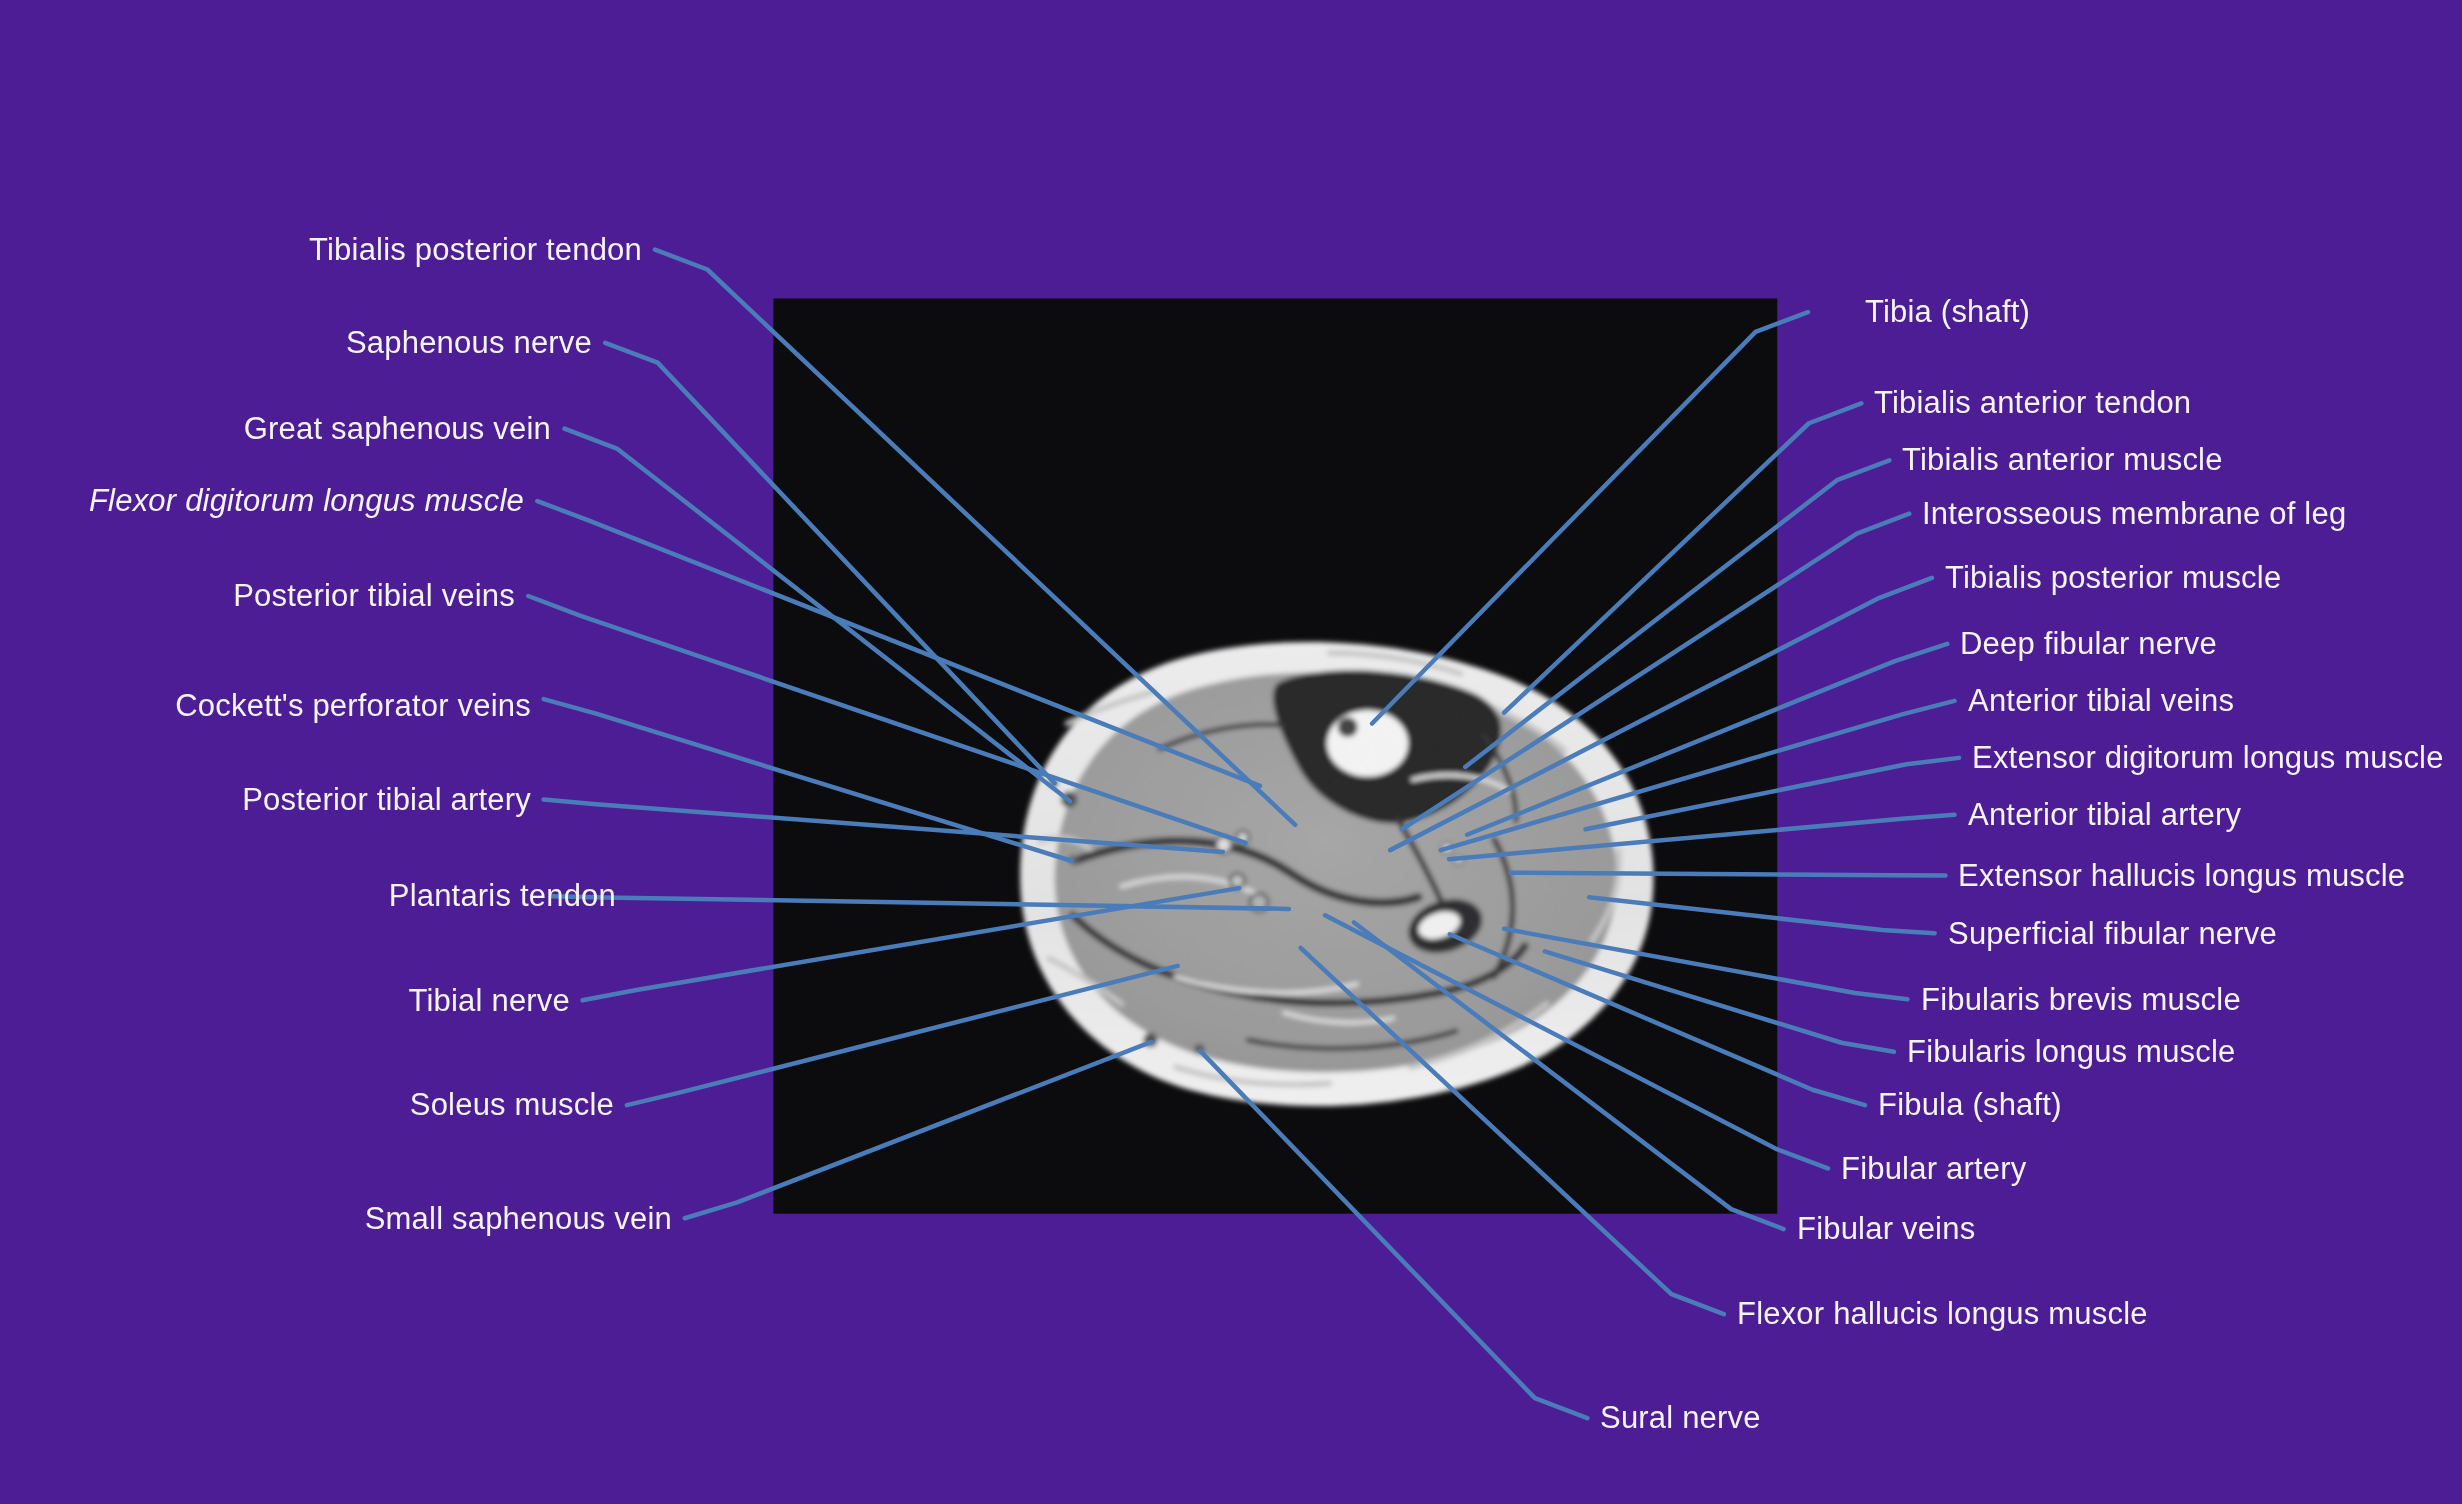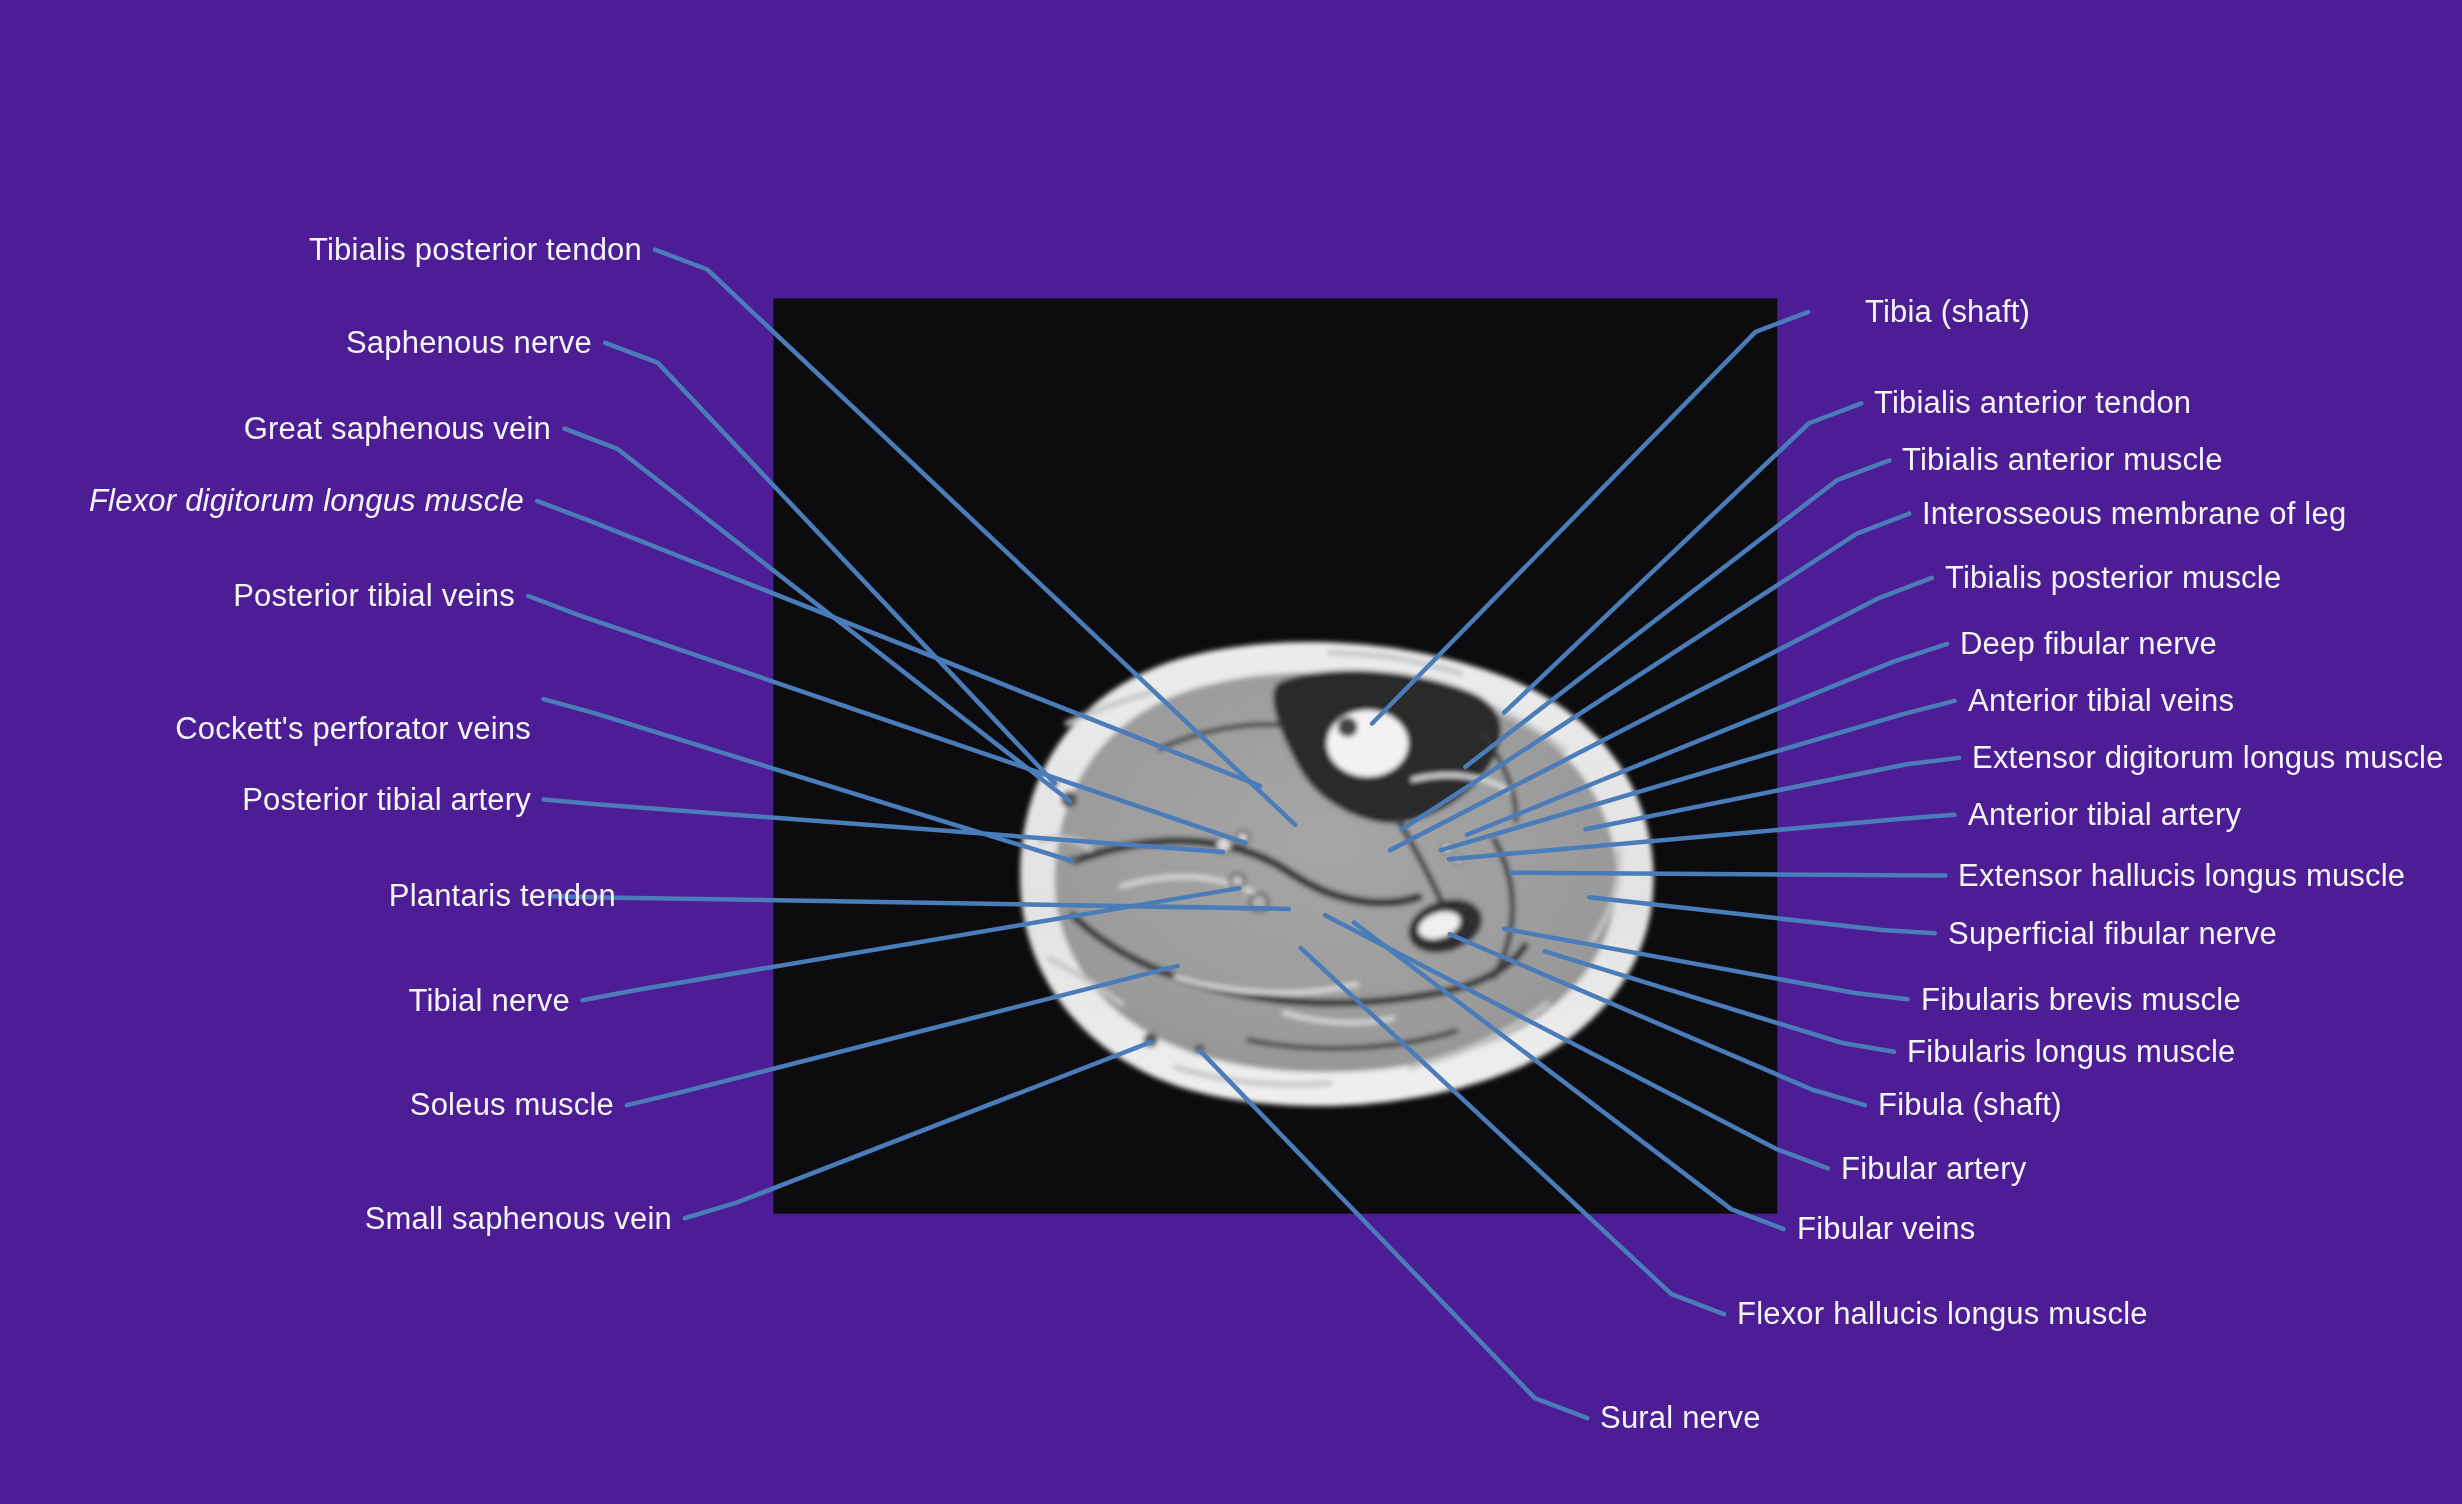--- a/index.html
+++ b/index.html
@@ -165,21 +165,21 @@
         <polyline points="1755,1568 1697,1546 1327,1162" fill="none" stroke="#4a7cba" stroke-width="5" stroke-linejoin="round" stroke-linecap="round"></polyline>
       </g>
   </svg>
 
   <div id="labels">
       <div class="anat-label side-left" style="top: 250px; right: 1820px;">Tibialis posterior tendon</div>
       <div class="anat-label side-left" style="top: 343px; right: 1870px;">Saphenous nerve</div>
       <div class="anat-label side-left" style="top: 429px; right: 1911px;">Great saphenous vein</div>
       <div class="anat-label side-left" style="top: 501px; right: 1938px; font-style: italic;">Flexor digitorum longus muscle</div>
       <div class="anat-label side-left" style="top: 596px; right: 1947px;">Posterior tibial veins</div>
-      <div class="anat-label side-left" style="top: 729px; right: 1931px;">Cockett's perforator veins</div>
+      <div class="anat-label side-left" style="top: 706px; right: 1931px;">Cockett's perforator veins</div>
       <div class="anat-label side-left" style="top: 800px; right: 1931px;">Posterior tibial artery</div>
       <div class="anat-label side-left" style="top: 896px; right: 1846px;">Plantaris tendon</div>
       <div class="anat-label side-left" style="top: 1001px; right: 1892px;">Tibial nerve</div>
       <div class="anat-label side-left" style="top: 1105px; right: 1848px;">Soleus muscle</div>
       <div class="anat-label side-left" style="top: 1219px; right: 1790px;">Small saphenous vein</div>
       <div class="anat-label side-right" style="top: 312px; left: 1821px; margin-left: 44px;">Tibia (shaft)</div>
       <div class="anat-label side-right" style="top: 403px; left: 1874px;">Tibialis anterior tendon</div>
       <div class="anat-label side-right" style="top: 460px; left: 1902px; text-align: right;">Tibialis anterior muscle</div>
       <div class="anat-label side-right" style="top: 514px; left: 1922px;">Interosseous membrane of leg</div>
       <div class="anat-label side-right" style="top: 578px; left: 1945px;">Tibialis posterior muscle</div>

